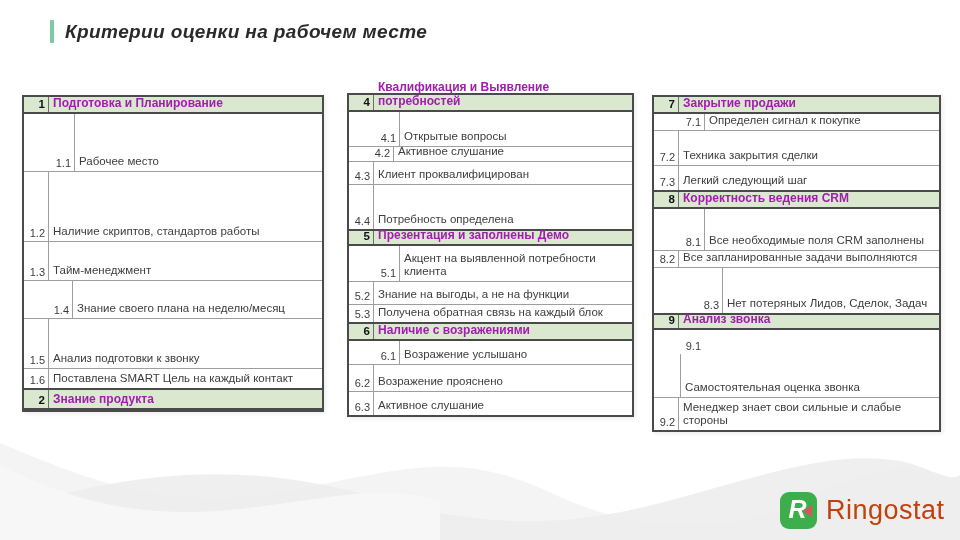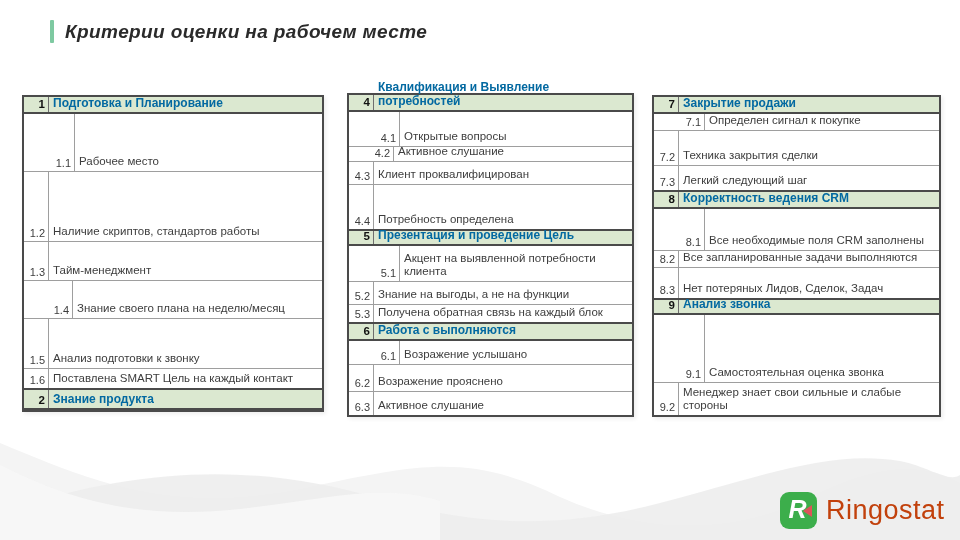--- a/index.html
+++ b/index.html
@@ -15,21 +15,21 @@
   .t-row{display:flex;box-sizing:border-box;border-top:1px solid #9e9e9e;}
   .t-row.first{border-top:none;}
   .t-row.after-header{border-top:none;padding-left:26px;}
   .t-row.header-row{background:#dbe8d0;border-top:2px solid #4a4a4a;border-bottom:2px solid #4a4a4a;}
   .t-row.header-row.first{border-top:none;}
   .cell-num{width:24px;flex:0 0 24px;display:flex;align-items:flex-end;justify-content:flex-end;
             padding:1px 3px 2px 0;box-sizing:border-box;font-size:11px;color:#3d3d3d;}
   .cell-label{flex:1;display:flex;align-items:flex-end;border-left:1px solid #9e9e9e;
               padding:1px 3px 2px 4px;box-sizing:border-box;font-size:11.5px;color:#3d3d3d;line-height:1.18;}
   .header-row .cell-num{font-weight:700;font-size:11.5px;color:#111;}
-  .header-row .cell-label{font-weight:700;font-size:12px;color:#0369a1;border-left:1px solid #6e6e6e;}
+  .header-row .cell-label{font-weight:700;font-size:12px;color:#a21caf;border-left:1px solid #6e6e6e;}
   
   .waves{position:absolute;left:0;bottom:0;width:960px;height:115px;pointer-events:none;}
   
   .logo{position:absolute;left:780px;top:492px;display:flex;align-items:center;gap:9px;}
   .logo-icon{width:37px;height:37px;border-radius:9px;background:#3cae4b;position:relative;
              display:flex;align-items:center;justify-content:center;}
   .logo-r{color:#ffffff;font-size:25px;font-weight:700;font-style:italic;line-height:1;
           transform:translate(-1px,-1px);}
   .logo-red{position:absolute;right:5px;top:13px;width:0;height:0;
             border-top:6px solid transparent;border-bottom:6px solid transparent;border-right:9px solid #dd5458;}
@@ -95,37 +95,37 @@
       <div class="t-row" style="height: 23px;">
         <div class="cell-num">4.3</div>
         <div class="cell-label">Клиент проквалифицирован</div>
       </div>
       <div class="t-row" style="height: 45px;">
         <div class="cell-num">4.4</div>
         <div class="cell-label">Потребность определена</div>
       </div>
       <div class="t-row header-row" style="height: 17px;">
         <div class="cell-num">5</div>
-        <div class="cell-label">Презентация и проведение Цель</div>
+        <div class="cell-label">Презентация и заполнены Демо</div>
       </div>
       <div class="t-row after-header" style="height: 35px;">
         <div class="cell-num">5.1</div>
         <div class="cell-label">Акцент на выявленной потребности клиента</div>
       </div>
       <div class="t-row" style="height: 23px;">
         <div class="cell-num">5.2</div>
         <div class="cell-label">Знание на выгоды, а не на функции</div>
       </div>
       <div class="t-row" style="height: 18px;">
         <div class="cell-num">5.3</div>
         <div class="cell-label">Получена обратная связь на каждый блок</div>
       </div>
       <div class="t-row header-row" style="height: 19px;">
         <div class="cell-num">6</div>
-        <div class="cell-label">Работа с выполняются</div>
+        <div class="cell-label">Наличие с возражениями</div>
       </div>
       <div class="t-row after-header" style="height: 23px;">
         <div class="cell-num">6.1</div>
         <div class="cell-label">Возражение услышано</div>
       </div>
       <div class="t-row" style="height: 27px;">
         <div class="cell-num">6.2</div>
         <div class="cell-label">Возражение прояснено</div>
       </div>
       <div class="t-row" style="height: 24px;">
@@ -155,29 +155,29 @@
         <div class="cell-label">Корректность ведения CRM</div>
       </div>
       <div class="t-row after-header" style="height: 41px;">
         <div class="cell-num">8.1</div>
         <div class="cell-label">Все необходимые поля CRM заполнены</div>
       </div>
       <div class="t-row" style="height: 17px;">
         <div class="cell-num">8.2</div>
         <div class="cell-label">Все запланированные задачи выполняются</div>
       </div>
-      <div class="t-row" style="height: 31px;">
+      <div class="t-row" style="height: 46px; padding-left: 44px;">
         <div class="cell-num">8.3</div>
         <div class="cell-label">Нет потеряных Лидов, Сделок, Задач</div>
       </div>
       <div class="t-row header-row" style="height: 17px;">
         <div class="cell-num">9</div>
         <div class="cell-label">Анализ звонка</div>
       </div>
-      <div class="t-row after-header" style="height: 67px;">
+      <div class="t-row after-header" style="height: 67px; flex-direction: column;">
         <div class="cell-num">9.1</div>
         <div class="cell-label">Самостоятельная оценка звонка</div>
       </div>
       <div class="t-row" style="height: 33px;">
         <div class="cell-num">9.2</div>
         <div class="cell-label">Менеджер знает свои сильные и слабые стороны</div>
       </div>
     </div>
 
   <svg class="waves" viewBox="0 0 960 115" preserveAspectRatio="none" aria-hidden="true">

